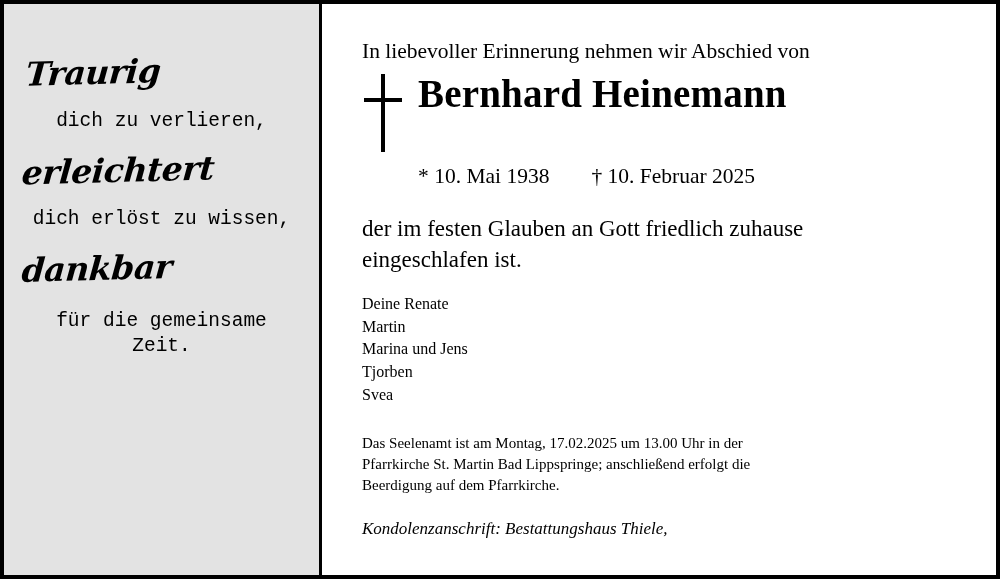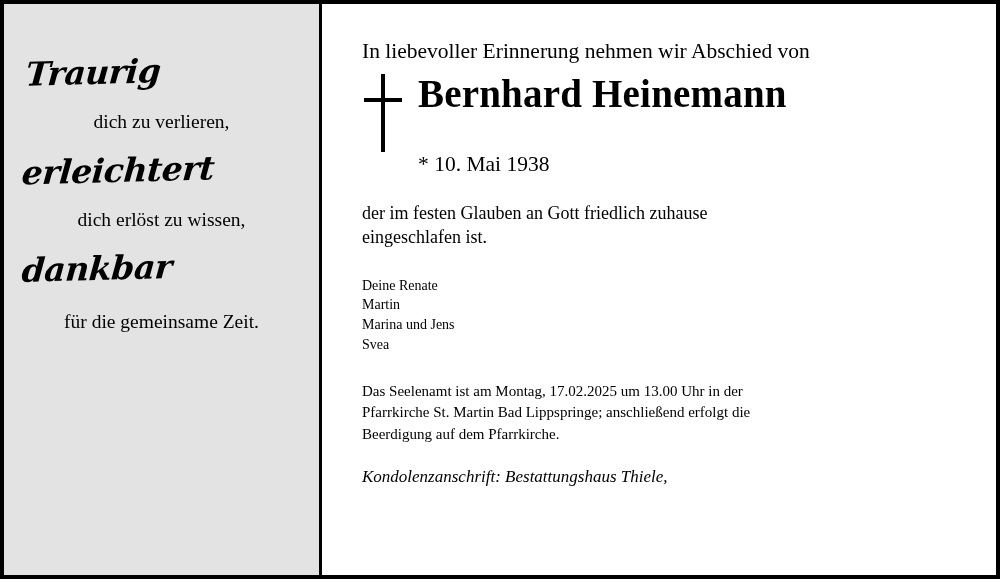--- a/index.html
+++ b/index.html
@@ -44,21 +44,21 @@
     font-size: 33px;
     line-height: 1.05;
     letter-spacing: -0.5px;
     transform: skewX(-6deg) rotate(-1.5deg);
     align-self: flex-start;
     margin-left: 4px;
   }
   .script.s2 { margin-left: 0px; }
   .script.s3 { margin-left: 0px; }
   .plain {
-    font-family: Liberation Serif, serif;
+    font-family: Liberation Mono, monospace;
     font-size: 19.5px;
     line-height: 1.3;
     margin-top: 18px;
     margin-bottom: 20px;
   }
   .plain.p3 {
     margin-top: 22px;
     margin-bottom: 2px;
   }
   
@@ -104,35 +104,35 @@
     background: #000;
   }
   .full-name {
     font-size: 39px;
     font-weight: 700;
     letter-spacing: 0.2px;
     line-height: 1.05;
     white-space: nowrap;
   }
   .dates {
-    margin: 0 0 0 56px;
+    margin: 12px 0 0 56px;
     font-size: 21.5px;
     display: flex;
     gap: 42px;
     align-items: center;
   }
   .faith {
     margin: 24px 0 0 0;
-    font-size: 18px;
+    font-size: 23px;
     line-height: 1.35;
     max-width: 560px;
   }
   .survivors {
-    margin: 26px 0 0 0;
-    font-size: 14px;
+    margin: 18px 0 0 0;
+    font-size: 16px;
     line-height: 1.42;
   }
   .survivors div { white-space: nowrap; }
   .service {
     margin: 26px 0 0 0;
     font-size: 15px;
     line-height: 1.42;
     max-width: 600px;
   }
   .condolence {
@@ -163,31 +163,33 @@
     <div class="name-row">
       <div class="cross">
         <div class="v"></div>
         <div class="h"></div>
       </div>
       <div class="full-name">Bernhard Heinemann</div>
     </div>
 
     <div class="dates">
       <span>* 10. Mai 1938</span>
+      <span>† 10. Februar 2025</span>
     </div>
 
     <div class="faith">
       <div>der im festen Glauben an Gott friedlich zuhause</div>
       <div>eingeschlafen ist.</div>
     </div>
 
     <div class="survivors">
       <div>Deine Renate</div>
       <div>Martin</div>
       <div>Marina und Jens</div>
+      <div>Tjorben</div>
       <div>Svea</div>
     </div>
 
     <div class="service">
       <div>Das Seelenamt ist am Montag, 17.02.2025 um 13.00 Uhr in der</div>
       <div>Pfarrkirche St. Martin Bad Lippspringe; anschließend erfolgt die</div>
       <div>Beerdigung auf dem Pfarrkirche.</div>
     </div>
 
     <div class="condolence">

